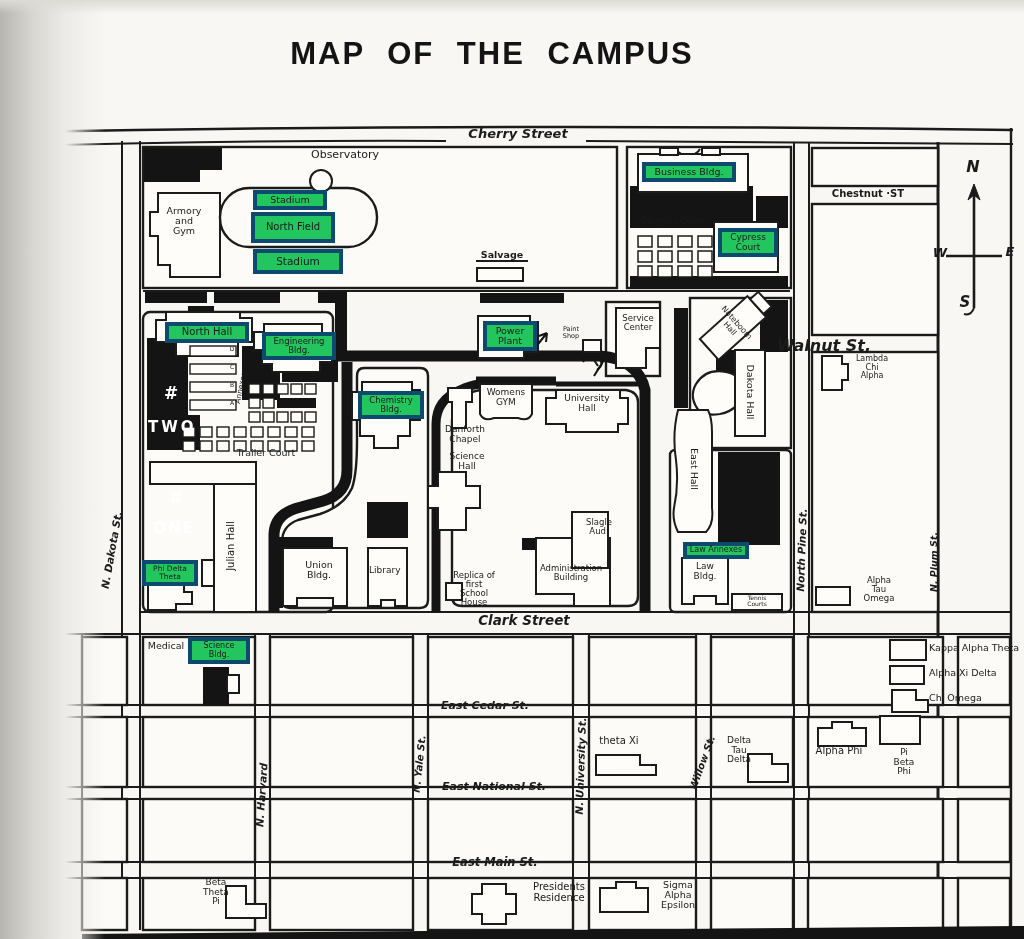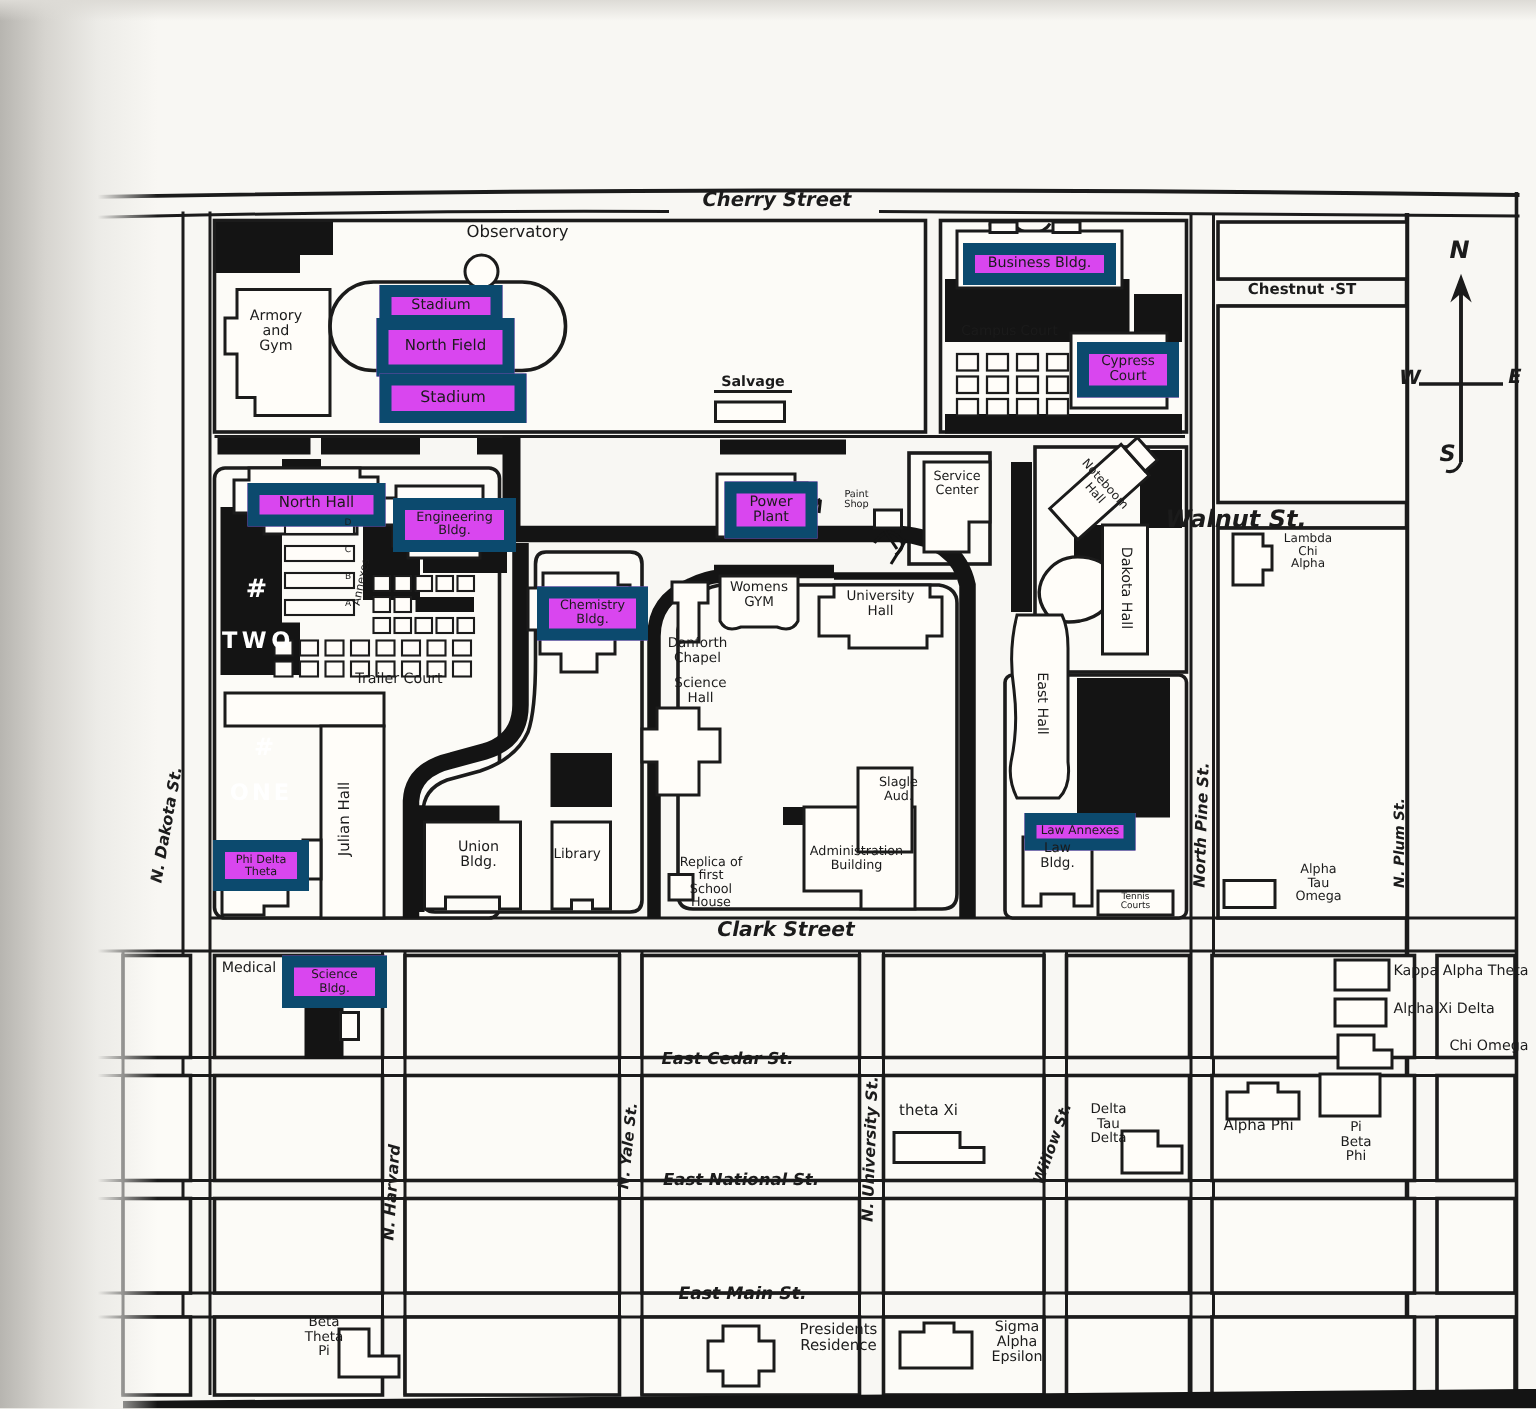--- a/index.html
+++ b/index.html
@@ -1,37 +1,38 @@
 <!DOCTYPE html>
 <html><head>
 <meta charset="utf-8">
 <style>
   html,body{margin:0;padding:0;background:#e9e8e4}
   #wrap{position:relative;width:1024px;height:939px;background:#f8f7f3;overflow:hidden;
         font-family:"DejaVu Sans",sans-serif;color:#1b1b1b}
   #map-svg{position:absolute;left:0;top:0}
   .lbl{position:absolute;line-height:1.07;white-space:pre-line;text-align:center;color:#1b1b1b;z-index:5}
-  .boxed{border:8px solid #0c4a6e;background:#d946ef;padding:1px 2px}
+  .boxed{border:4px solid #0c4a6e;background:#22c55e;padding:1px 2px}
   .v{transform:translate(-50%,-50%) rotate(var(--r,-90deg));transform-origin:center;width:max-content}
   .st{font-style:italic;font-weight:bold}
   .wt{color:#fff;font-weight:bold}
   #title{position:absolute;left:0;right:40px;top:36px;text-align:center;z-index:5;
          font-family:"Liberation Sans",sans-serif;font-weight:bold;font-size:31px;
          letter-spacing:2px;word-spacing:12px;color:#141414}
   .edge{position:absolute;pointer-events:none;z-index:8}
   #edgeL{left:0;top:0;width:110px;height:939px;
      background:linear-gradient(90deg,#b7b5b0 0,#d6d4cf 30px,#ecebe7 65px,rgba(248,247,243,0) 105px)}
   #edgeT{left:0;top:0;width:1024px;height:14px;
      background:linear-gradient(180deg,#dddbd6 0,rgba(248,247,243,0) 14px)}
 </style>
 </head>
 <body>
 
 <div id="wrap">
 
+<div id="title">MAP OF THE CAMPUS</div>
 
 <svg id="map-svg" width="1024" height="939" viewBox="0 0 1024 939">
 
   <g stroke="#1b1b1b" stroke-width="2" fill="none">
     <path d="M18,132 Q500,123 1013,130" stroke-width="2.6"></path>
     <path d="M18,146 Q250,140 446,141"></path>
     <path d="M586,141 Q800,142 1013,144"></path>
     <path d="M140,612 H1011"></path>
     <path d="M20,634 H1011"></path>
     <path d="M20,705 H1011"></path>
@@ -347,21 +348,21 @@
 Omega</div>
 <div class="lbl v st" style="left:934px;top:562px;font-size:9.5px;--r:-90deg">N. Plum St.</div>
 
 <div class="lbl st" style="left:466px;top:613px;width:116px;font-size:13.5px">Clark Street</div>
 <div class="lbl" style="left:144px;top:641px;width:44px;font-size:9.5px">Medical</div>
 <div class="lbl boxed" style="left:188px;top:637px;width:50px;font-size:8px">Science
 Bldg.</div>
 
 <div class="lbl" style="left:929px;top:643px;width:110px;font-size:9.5px;text-align:left">Kappa Alpha Theta</div>
 <div class="lbl" style="left:929px;top:668px;width:100px;font-size:9.5px;text-align:left">Alpha Xi Delta</div>
-<div class="lbl" style="left:929px;top:693px;width:90px;font-size:9.5px;text-align:right">Chi Omega</div>
+<div class="lbl" style="left:929px;top:693px;width:90px;font-size:9.5px;text-align:left">Chi Omega</div>
 
 <div class="lbl st" style="left:424px;top:700px;width:122px;font-size:11px">East Cedar St.</div>
 <div class="lbl st" style="left:426px;top:781px;width:136px;font-size:11px">East National St.</div>
 <div class="lbl st" style="left:430px;top:856px;width:130px;font-size:11.5px">East Main St.</div>
 <div class="lbl v st" style="left:262px;top:795px;font-size:10.5px;--r:-86deg">N. Harvard</div>
 <div class="lbl v st" style="left:420px;top:764px;font-size:10px;--r:-84deg">N. Yale St.</div>
 <div class="lbl v st" style="left:581px;top:766px;font-size:10.5px;--r:-88deg">N. University St.</div>
 <div class="lbl v st" style="left:703px;top:763px;font-size:10px;--r:-70deg">Willow St.</div>
 
 <div class="lbl" style="left:590px;top:736px;width:58px;font-size:10px">theta Xi</div>

